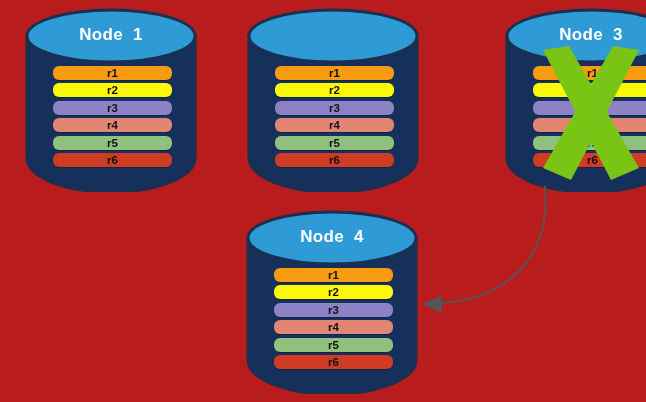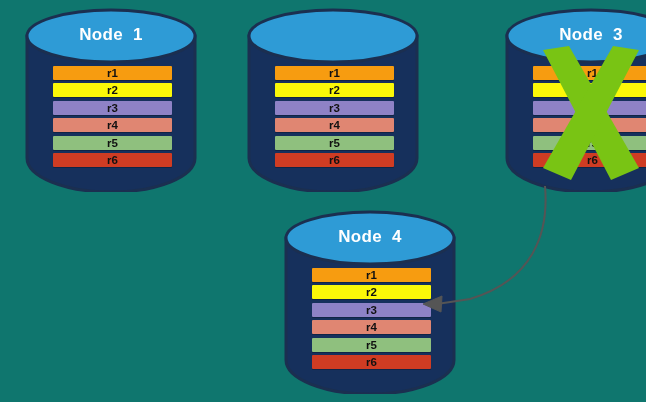--- a/index.html
+++ b/index.html
@@ -10,21 +10,21 @@
     width: 646px;
     height: 402px;
     background: #ffffff;
     font-family: "Liberation Sans", sans-serif;
     overflow: hidden;
   }
   #canvas {
     position: relative;
     width: 646px;
     height: 402px;
-    background: #0f766e;
+    background: #b91c1c;
   }
 
   
   .node {
     position: absolute;
     width: 172px;
     height: 184px;
   }
   .cyl-svg {
     position: absolute;
@@ -48,21 +48,21 @@
   }
   .rows {
     position: absolute;
     left: 28px;
     top: 58px;
     width: 119px;
   }
   .row {
     height: 14px;
     margin-bottom: 3.4px;
-    border-radius: 1px;
+    border-radius: 6px;
     text-align: center;
     font-size: 11.5px;
     font-weight: bold;
     color: #111111;
     line-height: 14px;
     box-shadow: 0 1px 0 rgba(0,0,0,0.25);
   }
 
   
   .xmark {
@@ -135,21 +135,21 @@
       <div class="row" style="background:#cf3c23;">r6</div>
     </div>
     <svg class="xmark" viewBox="0 0 172 184">
       <g fill="#79c414">
         <path d="M38,42 L64,38 L134,160 L106,172 Z"></path>
         <path d="M134,42 L108,38 L38,160 L66,172 Z"></path>
       </g>
     </svg>
   </div>
 
-  <div class="node" id="node-4" style="left:246px; top:210px;margin-left:38px;">
+  <div class="node" id="node-4" style="left:246px; top:210px;">
     <svg class="cyl-svg" viewBox="0 0 172 184">
       <path d="M2,28 L2,150 A84,34 0 0 0 170,150 L170,28 Z" fill="#16305c" stroke="#1b2f50" stroke-width="3"></path>
       <ellipse cx="86" cy="28" rx="84" ry="26" fill="#2e9bd6" stroke="#1b2f50" stroke-width="3"></ellipse>
     </svg>
     <div class="node-title">Node  4</div>
     <div class="rows">
       <div class="row" style="background:#f79c10;">r1</div>
       <div class="row" style="background:#fbf808;">r2</div>
       <div class="row" style="background:#8e82c6;">r3</div>
       <div class="row" style="background:#e08672;">r4</div>

